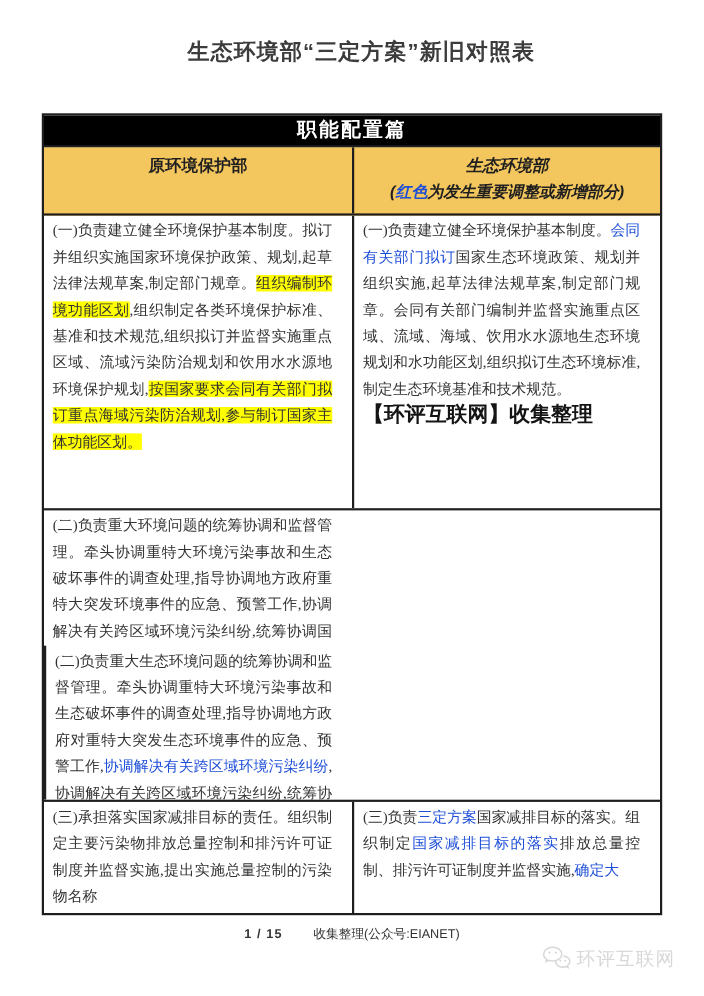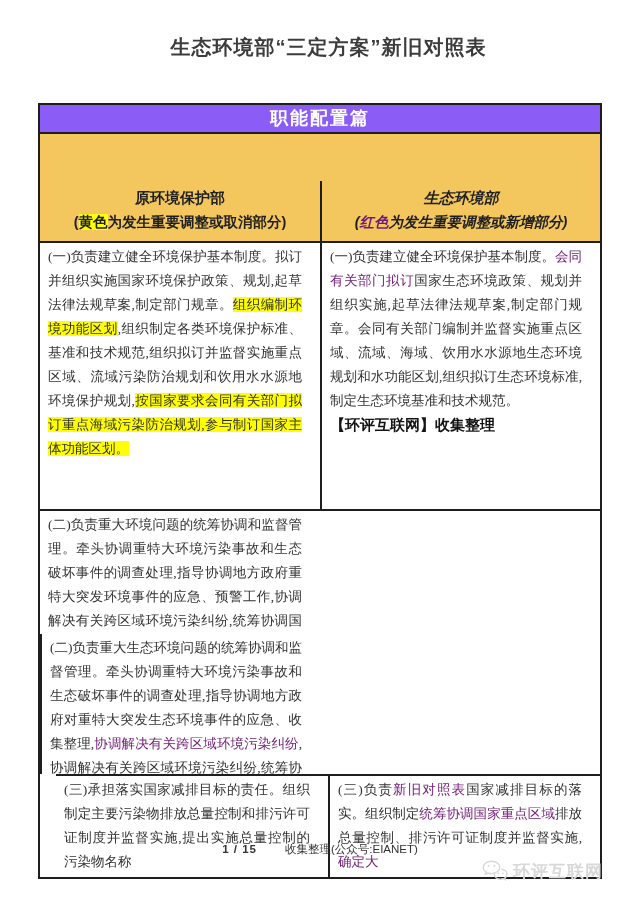--- a/index.html
+++ b/index.html
@@ -20,115 +20,113 @@
   }
   .doc-table {
     position:absolute;
     left:38px; top:103px;
     width:564px;
     border:2px solid #1e1e1e;
     box-sizing:border-box;
     background:#ffffff;
   }
   .section-header {
-    background:#8b5cf6;
+    background:#000000;
     color:#ffffff;
     font-weight:bold;
     font-size:18px;
     letter-spacing:2px;
     text-align:center;
     height:27px;
     line-height:27px;
     border-bottom:2px solid #1e1e1e;
   }
   .col-headers {
     display:flex;
     background:#f3c65e;
     border-bottom:2px solid #1e1e1e;
   }
   .col-header {
     width:50%;
     box-sizing:border-box;
     text-align:center;
     padding:4px 0 6px 0;
-    margin-top:47px;
   }
   .col-header + .col-header { border-left:2px solid #1e1e1e;font-style:italic; }
   .col-title {
     font-size:15px;
     font-weight:bold;
     color:#1f1f1f;
     line-height:25px;
   }
   .col-subtitle {
     font-size:14.5px;
     font-weight:bold;
     color:#1f1f1f;
     line-height:25px;
   }
   .trow { display:flex; overflow:hidden; }
   .trow + .trow { border-top:2px solid #1e1e1e; }
   .row-1 { height:266px; }
   .row-2 { height:263px;flex-direction:column; }
-  .row-3 { height:101px;margin-left:16px; }
+  .row-3 { height:101px; }
   .tcell {
     width:50%;
     box-sizing:border-box;
     padding:2px 18px 0 8px;
     font-family:"Liberation Serif","DejaVu Serif",serif;
     font-size:13.5px;
     line-height:24px;
     color:#323232;
     text-align:justify;
     overflow:hidden;
   }
   .tcell + .tcell { border-left:2px solid #1e1e1e; }
   .para { margin:0; }
   .hl-y { background:#ffff00; }
-  .tx-r { color:#701a75; }
+  .tx-r { color:#1d4ed8; }
   .tx-b {
     font-weight:bold;
     font-family:"Liberation Sans", sans-serif;
-    font-size:15px;
+    font-size:19px;
     color:#141414;
   }
   .footer {
     position:absolute;
     left:0; top:842px;
     width:100%;
     text-align:center;
     font-size:11.5px;
     color:#333333;
   }
   .footer .page-num { font-weight:bold; margin-right:28px; letter-spacing:1px; }
   .watermark {
     position:absolute;
-    right:37px; top:858px;
+    right:26px; top:858px;
     display:flex;
     align-items:center;
     gap:3px;
     color:#d8d8d8;
     font-size:17px;
-    font-weight:bold;
+    font-weight:normal;
     letter-spacing:1px;
   }
   .wm-icon { display:block; }
 </style>
 </head>
 <body>
 
 <h1 class="page-title">生态环境部“三定方案”新旧对照表</h1>
 
 <div class="doc-table">
   <div class="section-header">职能配置篇</div>
 
   <div class="col-headers">
     <div class="col-header">
       <div class="col-title">原环境保护部</div>
-      <div class="col-subtitle"><span>(</span><span class="hl-y">黄色</span><span>为发生重要调整或取消部分)</span></div>
     </div>
     <div class="col-header">
       <div class="col-title">生态环境部</div>
       <div class="col-subtitle"><span>(</span><span class="tx-r">红色</span><span>为发生重要调整或新增部分)</span></div>
     </div>
   </div>
 
   <div class="trow row-1">
     <div class="tcell">
         <div class="para"><span>(一)负责建立健全环境保护基本制度。拟订并组织实施国家环境保护政策、规划,起草法律法规草案,制定部门规章。</span><span class="hl-y">组织编制环境功能区划</span><span>,组织制定各类环境保护标准、基准和技术规范,组织拟订并监督实施重点区域、流域污染防治规划和饮用水水源地环境保护规划,</span><span class="hl-y">按国家要求会同有关部门拟订重点海域污染防治规划,参与制订国家主体功能区划。</span></div>
@@ -137,30 +135,30 @@
         <div class="para"><span>(一)负责建立健全环境保护基本制度。</span><span class="tx-r">会同有关部门拟订</span><span>国家生态环境政策、规划并组织实施,起草法律法规草案,制定部门规章。会同有关部门编制并监督实施重点区域、流域、海域、饮用水水源地生态环境规划和水功能区划,组织拟订生态环境标准,制定生态环境基准和技术规范。</span></div>
         <div class="para"><span class="tx-b">【环评互联网】收集整理</span></div>
       </div>
   </div>
 
   <div class="trow row-2">
     <div class="tcell">
         <div class="para"><span>(二)负责重大环境问题的统筹协调和监督管理。牵头协调重特大环境污染事故和生态破坏事件的调查处理,指导协调地方政府重特大突发环境事件的应急、预警工作,协调解决有关跨区域环境污染纠纷,统筹协调国家重点流域、区域、海域污染防治工作,</span><span class="hl-y">指导、协调和监督海洋环境保护工作。</span></div>
       </div>
     <div class="tcell">
-        <div class="para"><span>(二)负责重大生态环境问题的统筹协调和监督管理。牵头协调重特大环境污染事故和生态破坏事件的调查处理,指导协调地方政府对重特大突发生态环境事件的应急、收集整理,</span><span class="tx-r">协调解决有关跨区域环境污染纠纷</span><span>,协调解决有关跨区域环境污染纠纷,统筹协调国家重点区域、流域、海域生态环境保护工作。</span></div>
+        <div class="para"><span>(二)负责重大生态环境问题的统筹协调和监督管理。牵头协调重特大环境污染事故和生态破坏事件的调查处理,指导协调地方政府对重特大突发生态环境事件的应急、预警工作,</span><span class="tx-r">协调解决有关跨区域环境污染纠纷</span><span>,协调解决有关跨区域环境污染纠纷,统筹协调国家重点区域、流域、海域生态环境保护工作。</span></div>
       </div>
   </div>
 
   <div class="trow row-3">
     <div class="tcell">
         <div class="para"><span>(三)承担落实国家减排目标的责任。组织制定主要污染物排放总量控制和排污许可证制度并监督实施,提出实施总量控制的污染物名称</span></div>
       </div>
     <div class="tcell">
-        <div class="para"><span>(三)负责</span><span class="tx-r">新旧对照表</span><span>国家减排目标的落实。组织制定</span><span class="tx-r">统筹协调国家重点区域</span><span>排放总量控制、排污许可证制度并监督实施,</span><span class="tx-r">确定大</span></div>
+        <div class="para"><span>(三)负责</span><span class="tx-r">三定方案</span><span>国家减排目标的落实。组织制定</span><span class="tx-r">国家减排目标的落实</span><span>排放总量控制、排污许可证制度并监督实施,</span><span class="tx-r">确定大</span></div>
       </div>
   </div>
 </div>
 
 <div class="footer">
   <span class="page-num">1 / 15</span><span>收集整理(公众号:EIANET)</span>
 </div>
 
 <div class="watermark">
   <svg class="wm-icon" width="30" height="26" viewBox="0 0 30 26" fill="none" stroke="#d8d8d8" stroke-width="1.4">

